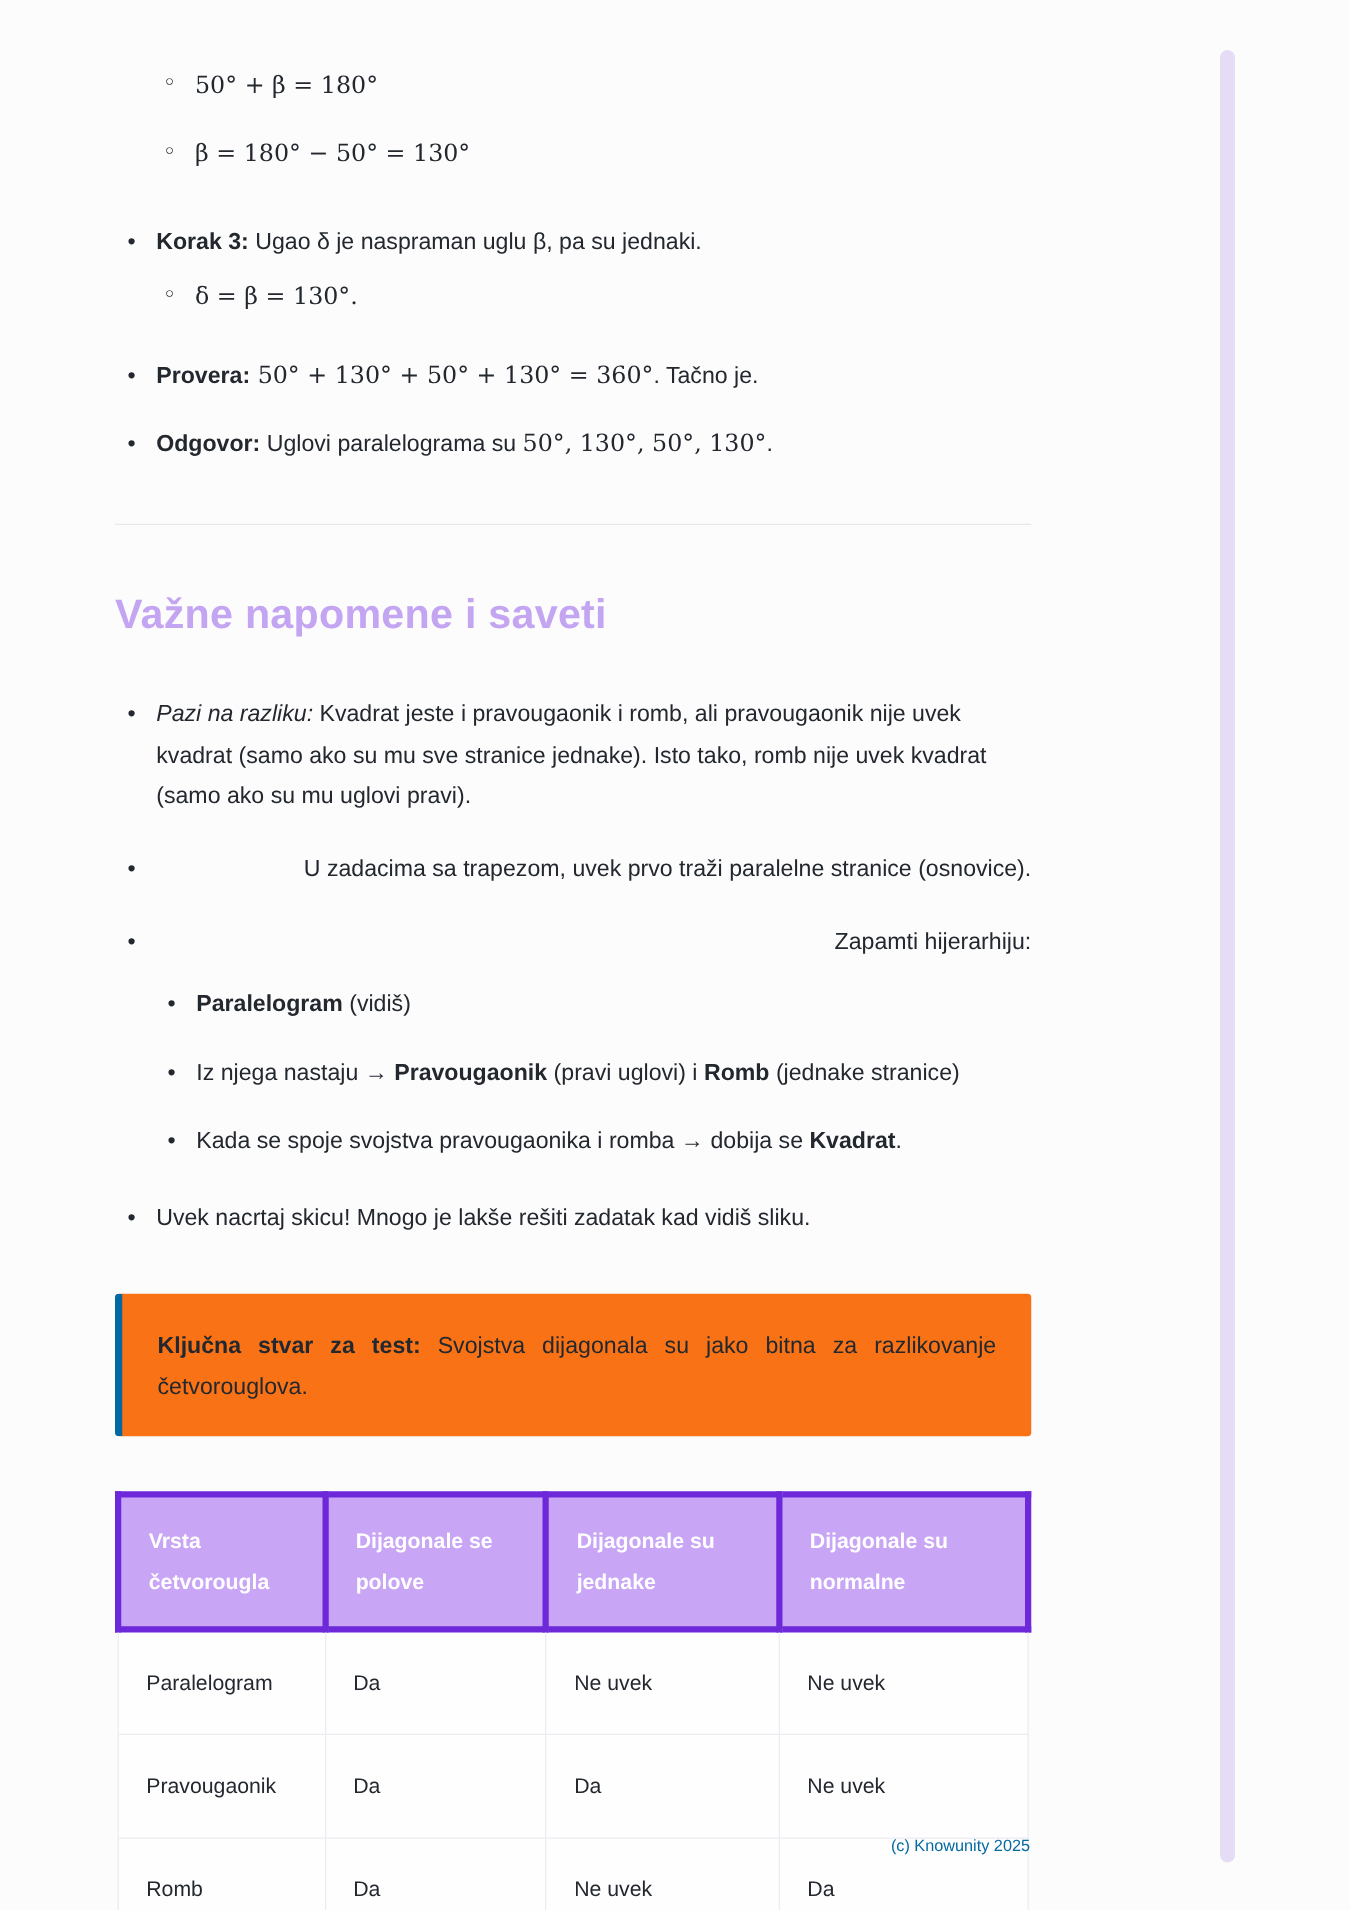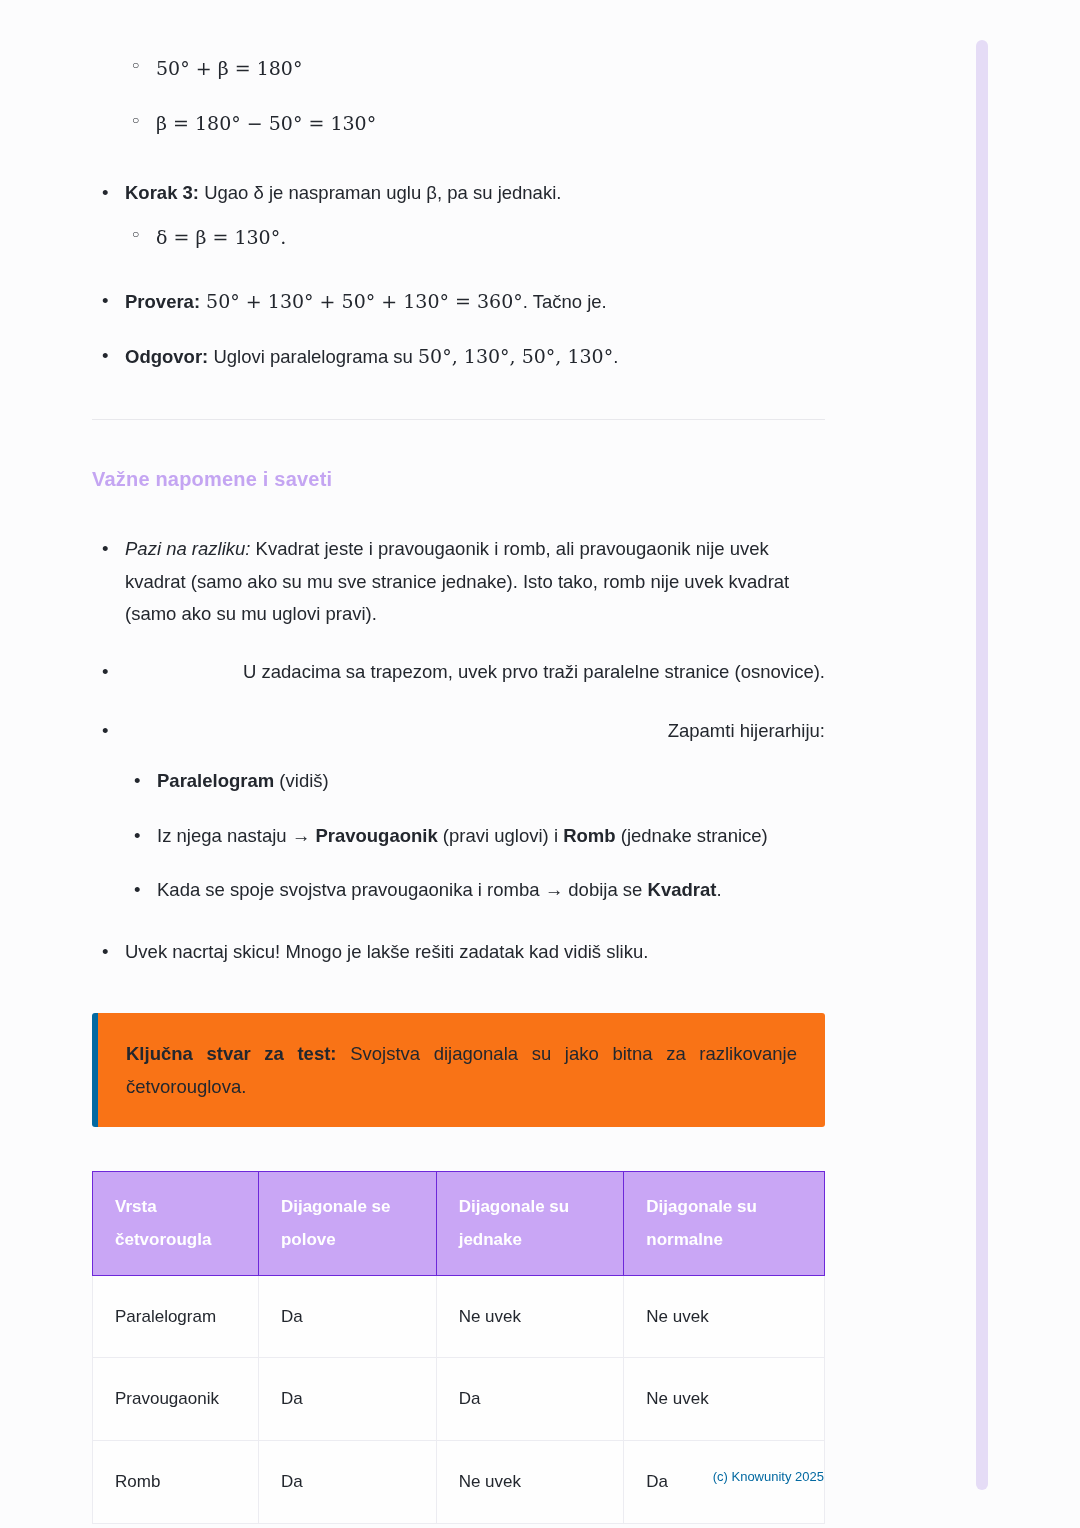--- a/index.html
+++ b/index.html
@@ -25,21 +25,21 @@
   b { font-weight:bold; }
   .it { font-style:italic; }
 
   .mt12{margin-top:12px;} .mt18{margin-top:18px;} .mt22{margin-top:22px;}
   .mt26{margin-top:26px;text-align:right;} .mt30{margin-top:30px;} .mt36{margin-top:36px;}
 
   hr.divider { border:none; border-top:1px solid #e8e8ec; margin-top:46px; }
 
   h2.section-title {
     margin-top:42px;
-    font-size:20px;
+    font-size:33px;
     font-weight:bold;
     color:#c4a5f2;
     letter-spacing:0.2px;
   }
 
   .callout {
     margin-top:44px;
     background:#f97316;
     border-left:6px solid #0369a1;
     border-radius:3px;
@@ -55,21 +55,21 @@
     font-size:17px;
   }
   table.props th {
     background:#c9a6f5;
     color:#ffffff;
     font-weight:bold;
     text-align:left;
     vertical-align:top;
     padding:18px 22px;
     line-height:1.95;
-    border:1px solid #6d28d9;
+    border:5px solid #6d28d9;
   }
   table.props td {
     background:#fefefe;
     padding:26px 22px;
     border:1px solid #ececf1;
   }
   table.props { border:1px solid #ececf1; }
   table.props col.c1 { width:166px; }
   table.props col.c2 { width:178px; }
   table.props col.c3 { width:188px; }

